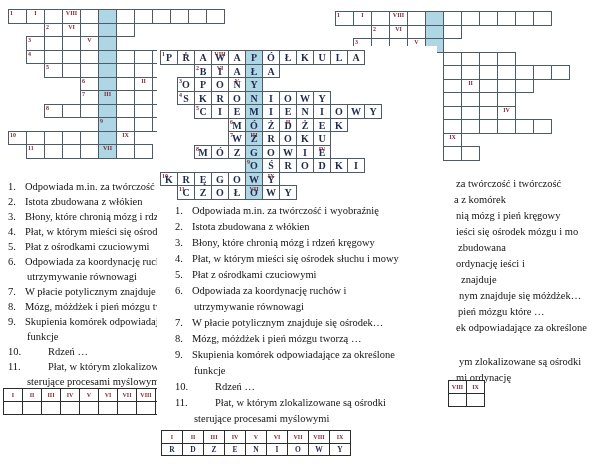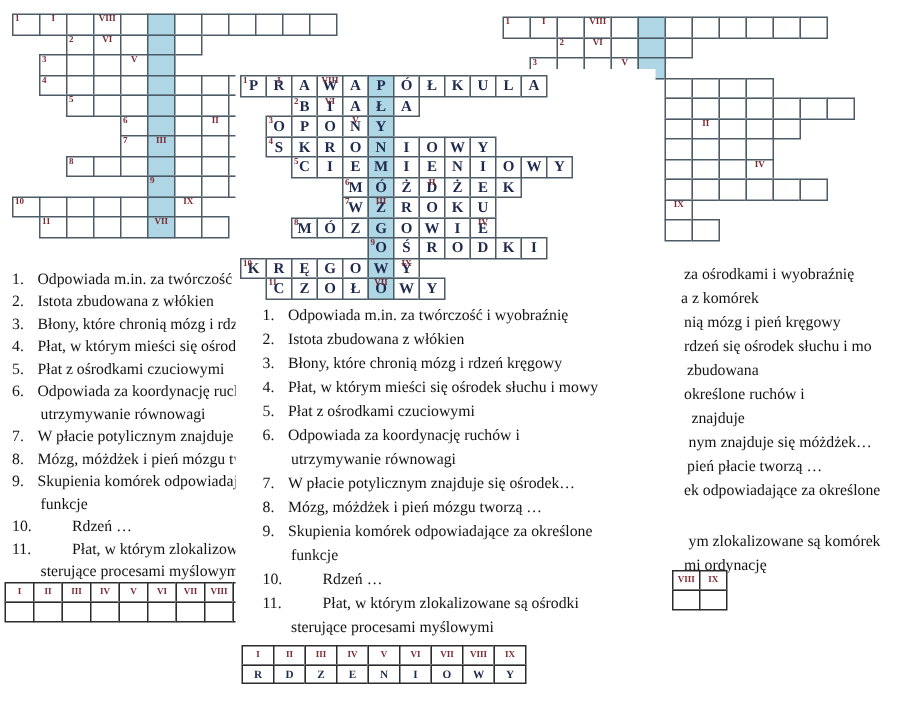--- a/index.html
+++ b/index.html
@@ -253,31 +253,31 @@
     <div class="clue-num" style="left: 8px; top: 316px;">9.</div>
     <div class="clue-line" style="left: 25px; top: 316px;">Skupienia komórek odpowiadające za określone</div>
     <div class="clue-line" style="left: 27px; top: 331px;">funkcje</div>
     <div class="clue-num" style="left: 8px; top: 346px;">10.</div>
     <div class="clue-line" style="left: 48px; top: 346px;">Rdzeń …</div>
     <div class="clue-num" style="left: 8px; top: 361px;">11.</div>
     <div class="clue-line" style="left: 48px; top: 361px;">Płat, w którym zlokalizowane są ośrodki</div>
     <div class="clue-line" style="left: 27px; top: 376px;">sterujące procesami myślowymi</div>
   </div>
 <div id="right-clue-frags" class="abs z1">
-    <div class="clue-line" style="left: 456px; top: 178px;">za ośrodkami i wyobraźnię</div>
+    <div class="clue-line" style="left: 456px; top: 178px;">za twórczość i twórczość</div>
     <div class="clue-line" style="left: 454px; top: 194px;">a z komórek</div>
     <div class="clue-line" style="left: 456px; top: 210px;">nią mózg i pień kręgowy</div>
-    <div class="clue-line" style="left: 456px; top: 226px;">rdzeń się ośrodek słuchu i mo</div>
+    <div class="clue-line" style="left: 456px; top: 226px;">ieści się ośrodek mózgu i mo</div>
     <div class="clue-line" style="left: 458px; top: 242px;">zbudowana</div>
-    <div class="clue-line" style="left: 456px; top: 258px;">określone ruchów i</div>
+    <div class="clue-line" style="left: 456px; top: 258px;">ordynację ieści i</div>
     <div class="clue-line" style="left: 461px; top: 274px;">znajduje</div>
     <div class="clue-line" style="left: 459px; top: 290px;">nym znajduje się móżdżek…</div>
-    <div class="clue-line" style="left: 458px; top: 306px;">pień płacie tworzą …</div>
+    <div class="clue-line" style="left: 458px; top: 306px;">pień mózgu które …</div>
     <div class="clue-line" style="left: 456px; top: 322px;">ek odpowiadające za określone</div>
-    <div class="clue-line" style="left: 459px; top: 356px;">ym zlokalizowane są komórek</div>
+    <div class="clue-line" style="left: 459px; top: 356px;">ym zlokalizowane są ośrodki</div>
     <div class="clue-line" style="left: 456px; top: 372px;">mi ordynację</div>
   </div>
 <div id="left-strip" class="abs z1">
     <div class="strip-cell strip-roman" style="left: 3px; top: 388px; width: 20px; height: 14px; line-height: 13px;">I</div>
     <div class="strip-cell strip-letter" style="left: 3px; top: 401px; width: 20px; height: 14px; line-height: 13px;"></div>
     <div class="strip-cell strip-roman" style="left: 22px; top: 388px; width: 20px; height: 14px; line-height: 13px;">II</div>
     <div class="strip-cell strip-letter" style="left: 22px; top: 401px; width: 20px; height: 14px; line-height: 13px;"></div>
     <div class="strip-cell strip-roman" style="left: 41px; top: 388px; width: 20px; height: 14px; line-height: 13px;">III</div>
     <div class="strip-cell strip-letter" style="left: 41px; top: 401px; width: 20px; height: 14px; line-height: 13px;"></div>
     <div class="strip-cell strip-roman" style="left: 60px; top: 388px; width: 20px; height: 14px; line-height: 13px;">IV</div>

